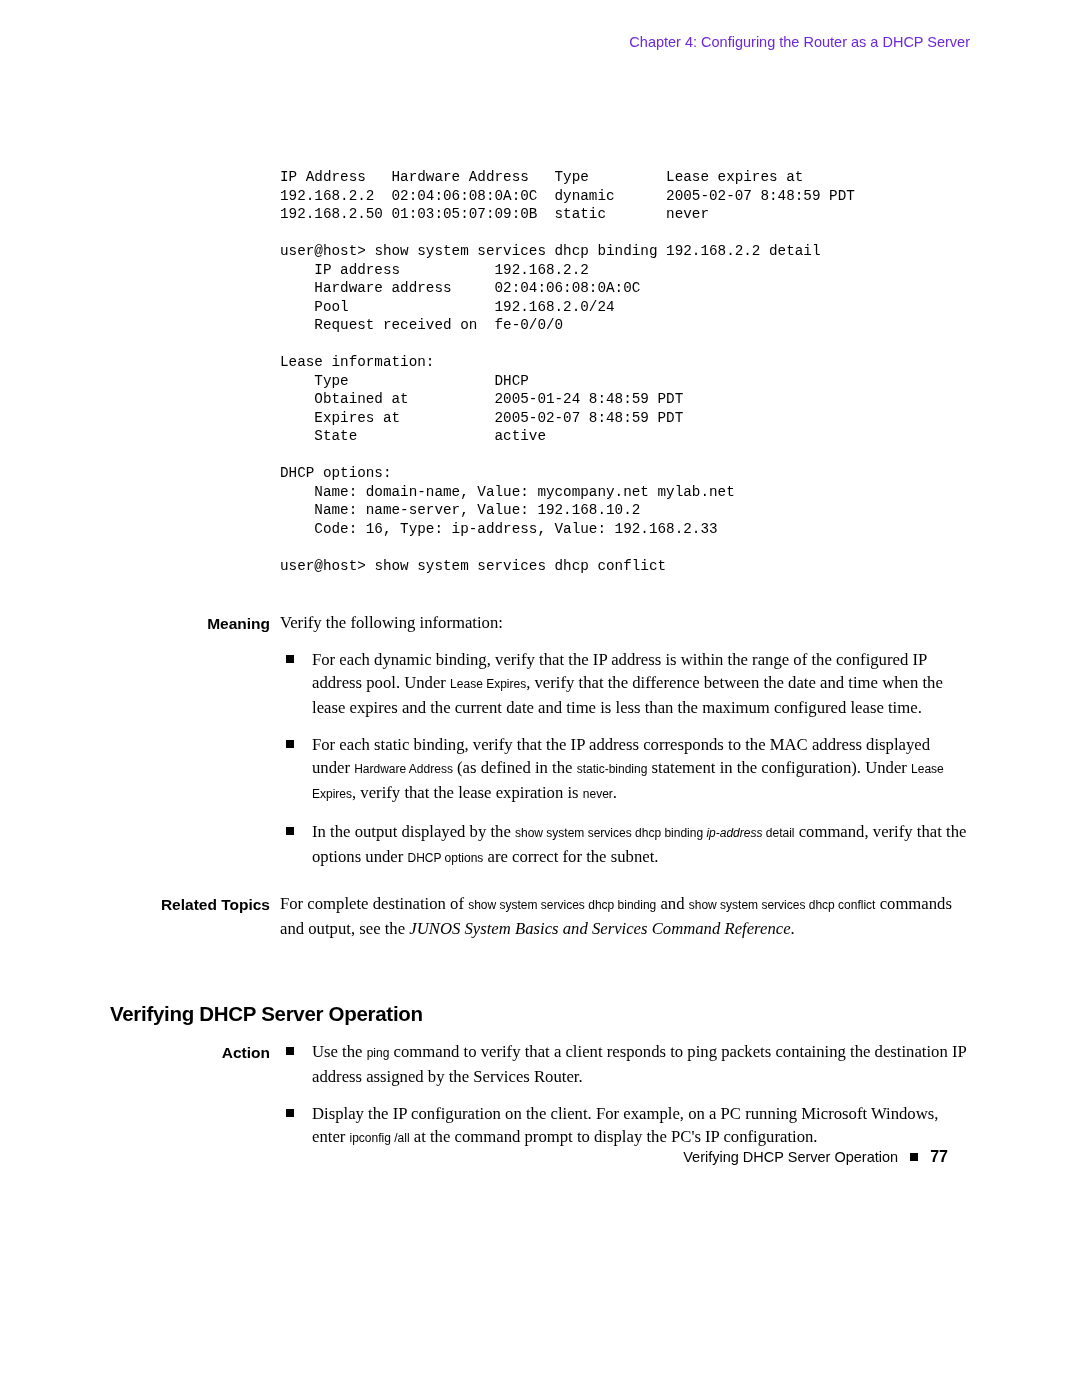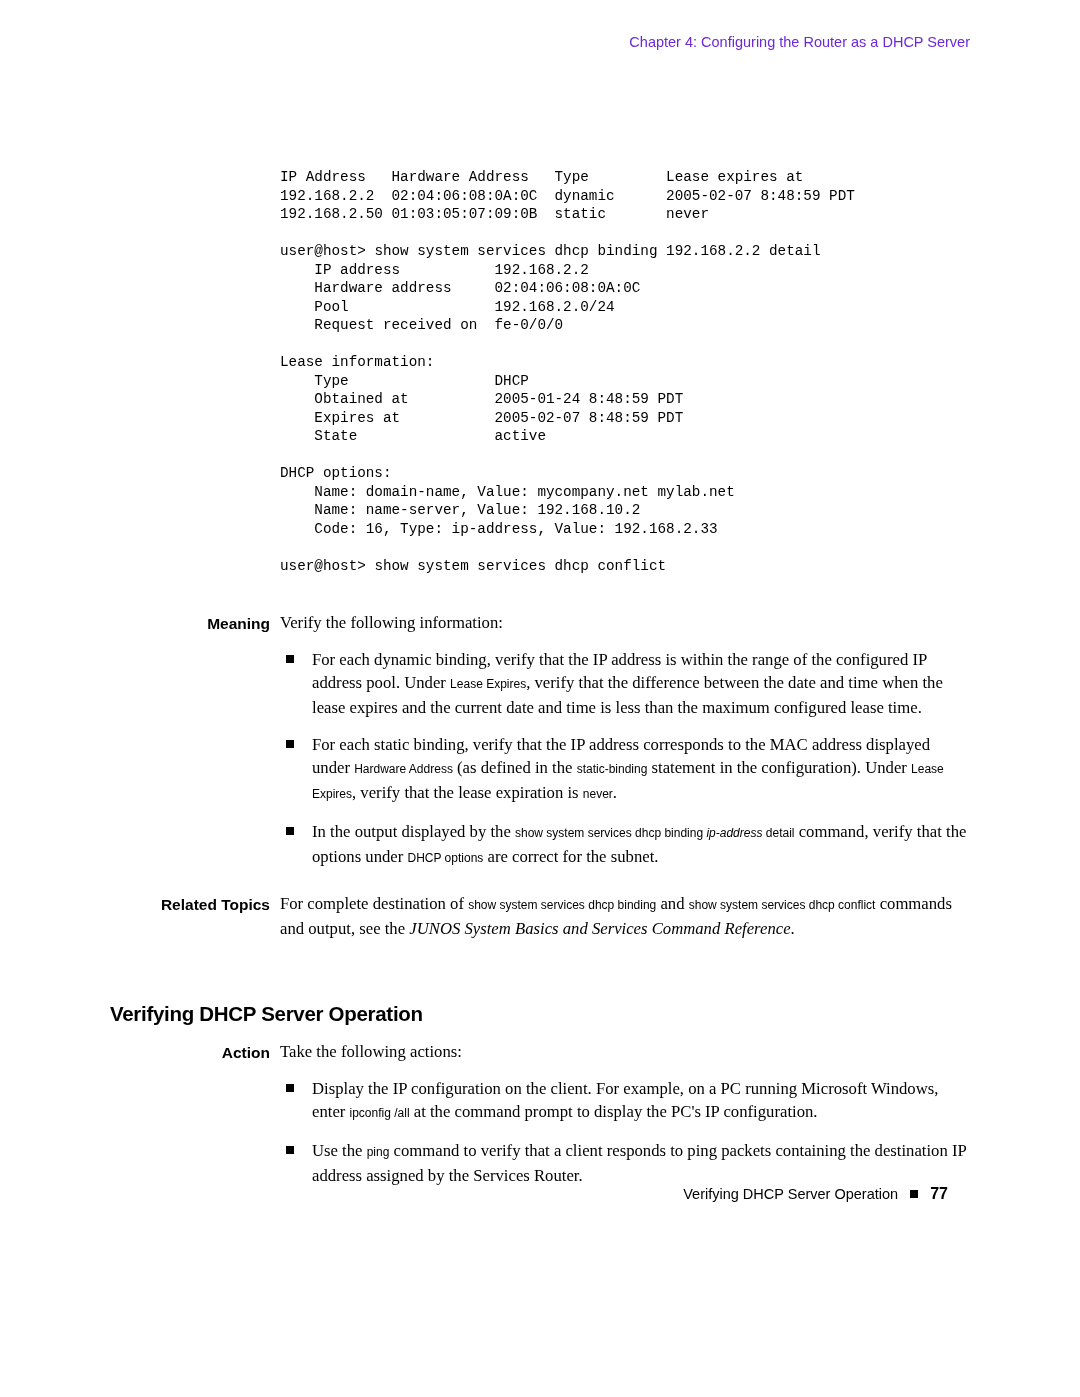--- a/index.html
+++ b/index.html
@@ -157,27 +157,26 @@
 
   </div>
 
   <h2 class="sec">Verifying DHCP Server Operation</h2>
 
   <div class="content-col">
 
 
     <div class="entry" style="margin-top:10px;">
       <span class="label">Action</span>
-      <p>Take the following actions:</p>
       <ul class="sq">
         <li>
-          <span>Display the IP configuration on the client. For example, on a PC running Microsoft Windows, enter </span><span class="sans-snip">ipconfig /all</span><span> at the command prompt to display the PC's IP configuration.</span>
+          <span>Use the </span><span class="sans-snip">ping</span><span> command to verify that a client responds to ping packets containing the destination IP address assigned by the Services Router.</span>
         </li>
         <li>
-          <span>Use the </span><span class="sans-snip">ping</span><span> command to verify that a client responds to ping packets containing the destination IP address assigned by the Services Router.</span>
+          <span>Display the IP configuration on the client. For example, on a PC running Microsoft Windows, enter </span><span class="sans-snip">ipconfig /all</span><span> at the command prompt to display the PC's IP configuration.</span>
         </li>
       </ul>
     </div>
 
   </div>
 
   <div class="footer">
     <span>Verifying DHCP Server Operation</span>
     <span class="sq"></span>
     <span class="pn">77</span>

